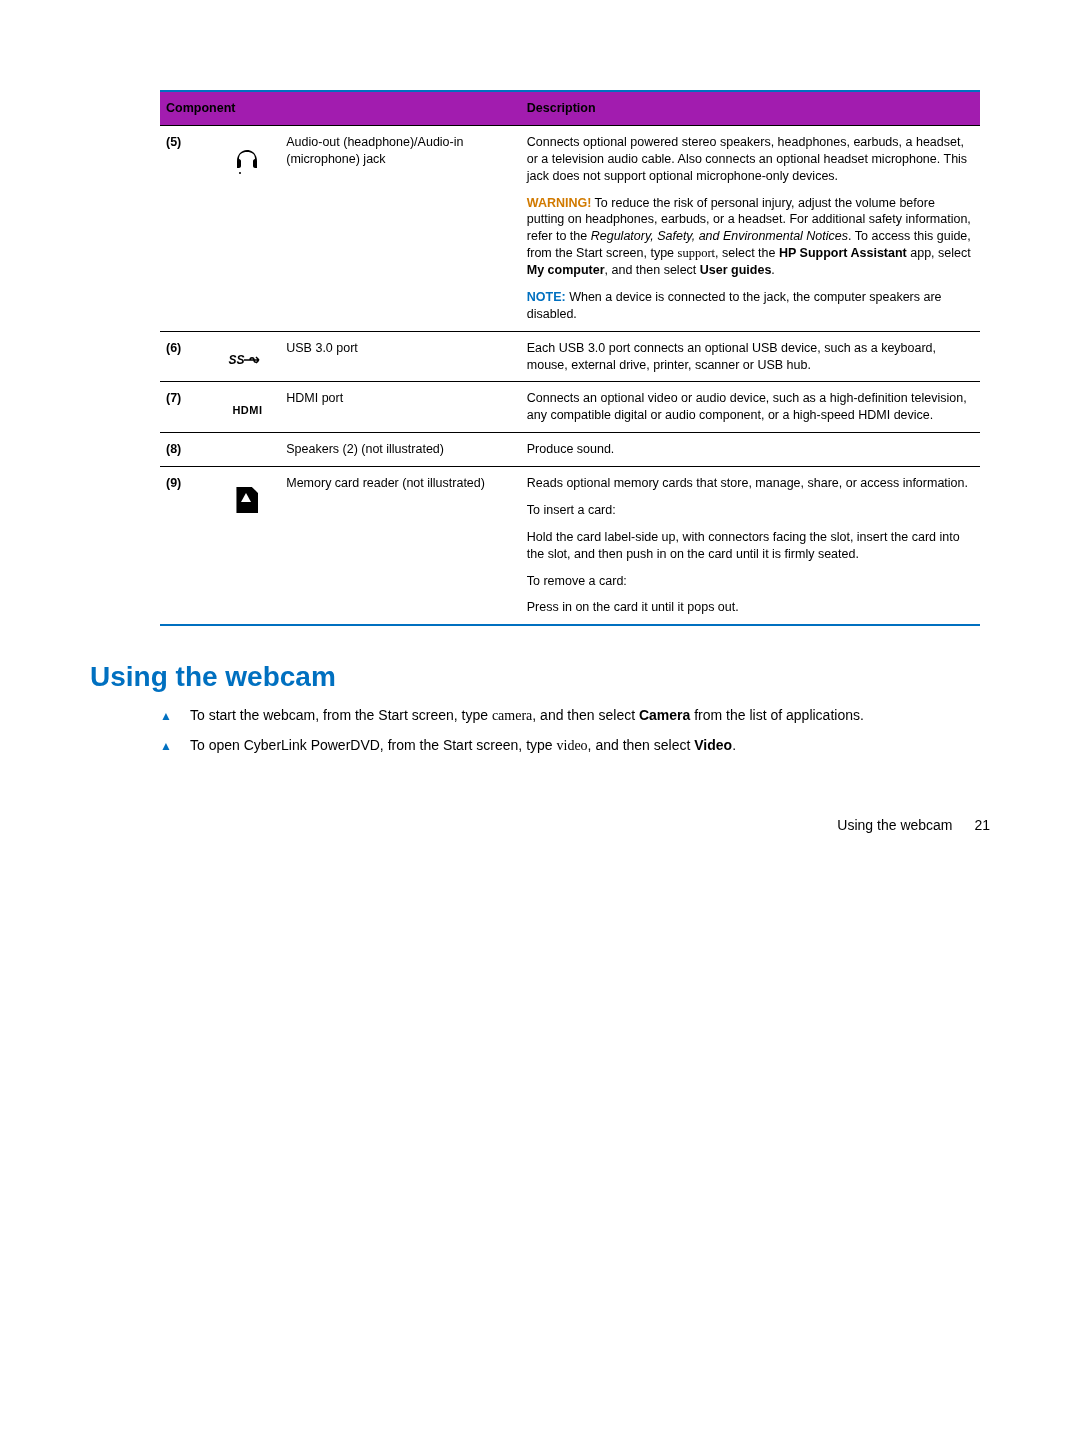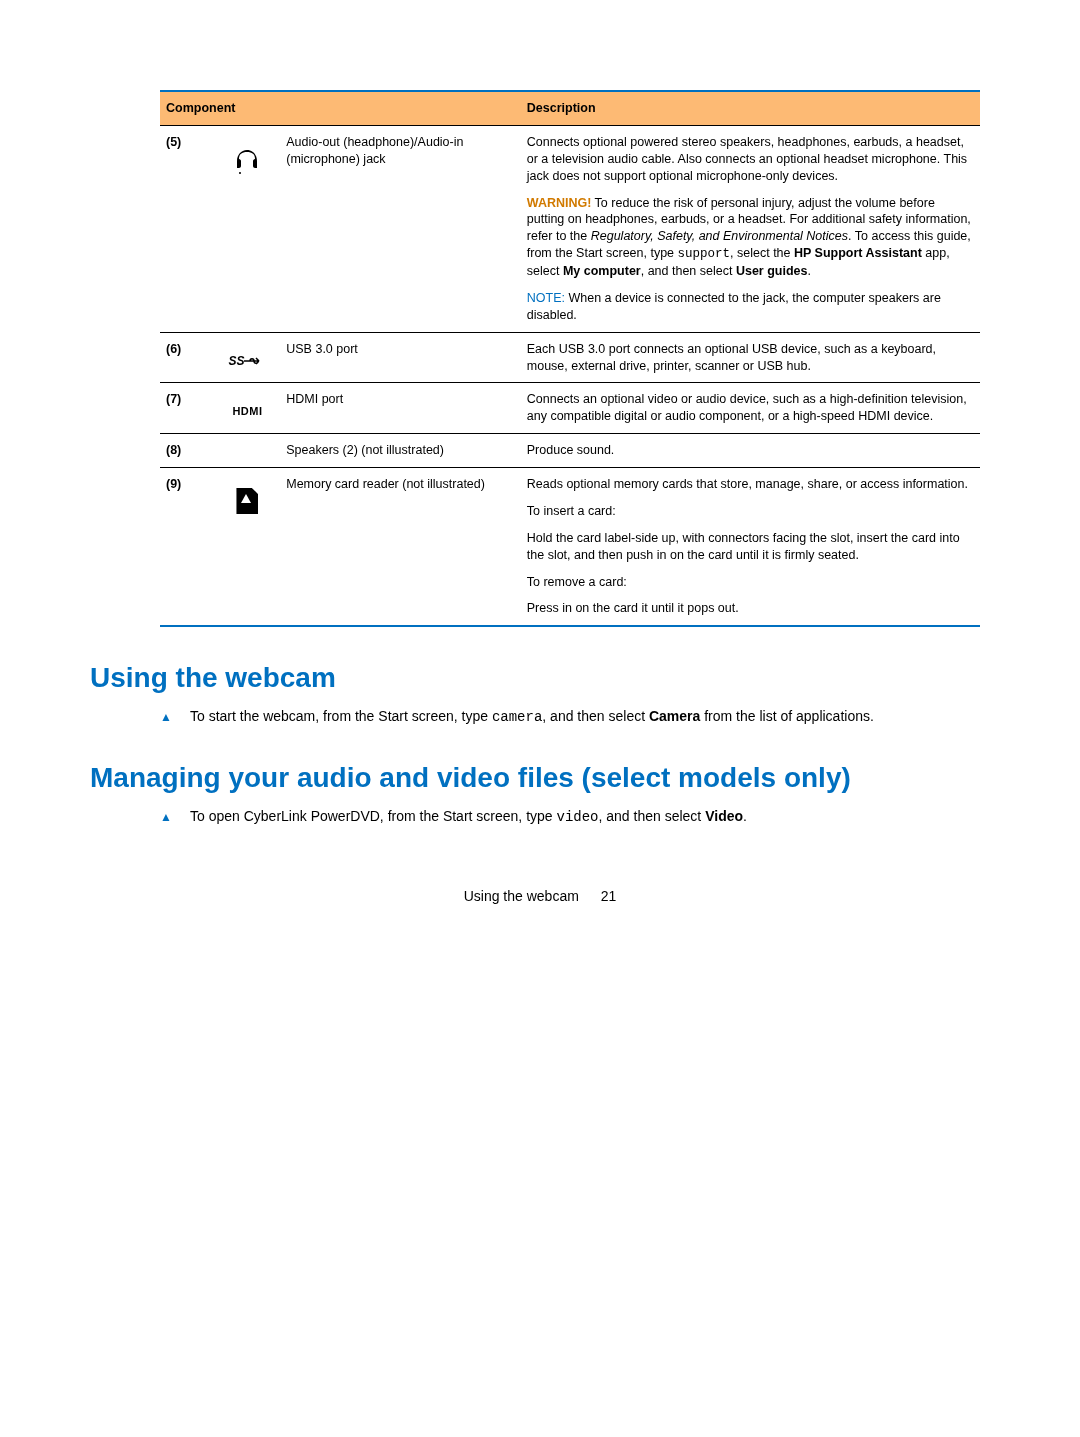--- a/index.html
+++ b/index.html
@@ -23,39 +23,39 @@
       margin-left: 70px;
       border-collapse: collapse;
       font-size: 12.5px;
     }
     thead th {
       text-align: left;
       font-weight: bold;
       border-top: 2px solid #0070c0;
       border-bottom: 1px solid #000;
       padding: 8px 6px;
-      background: #fdba74;
+      background: #a21caf;
     }
     tbody td {
       border-bottom: 1px solid #000;
       padding: 8px 6px;
       vertical-align: top;
     }
     tbody tr:last-child td { border-bottom: 2px solid #0070c0; }
     .num-col { width: 50px; font-weight: bold; }
     .icon-col { width: 60px; text-align: center; padding-top: 20px; }
     .comp-col { width: 220px; }
     .desc-col { width: 420px; }
     .desc-block { margin-bottom: 10px; }
     .desc-block:last-child { margin-bottom: 0; }
     .warn-label { color: #d17a00; font-weight: bold; }
-    .note-label { color: #0070c0; font-weight: normal; }
+    .note-label { color: #0070c0; font-weight: bold; }
     .italic { font-style: italic; }
     .bold { font-weight: bold; }
-    .mono { font-family: Liberation Mono, monospace; }
+    .mono { font-family: Liberation Serif, serif; }
     h2.section {
       color: #0070c0;
       font-size: 28px;
       font-weight: bold;
       margin: 32px 0 10px 0;
     }
     .body-text {
       margin-left: 70px;
       width: 820px;
       font-size: 14px;
@@ -75,21 +75,21 @@
       font-size: 12px;
       width: 30px;
       padding-top: 2px;
     }
     .bullet .txt { flex: 1; }
     .footer {
       position: relative;
       margin-top: 60px;
       width: 100%;
       font-size: 14px;
-      text-align: center;
+      text-align: right;
     }
     .footer .pnum { margin-left: 18px; }
     .sdcard {
       display:inline-block;width:22px;height:26px;background:#000;
       clip-path: polygon(0 0, 70% 0, 100% 25%, 100% 100%, 0 100%);
       position:relative;
     }
     .sdcard::after{
       content:"";position:absolute;top:6px;left:5px;width:0;height:0;
       border-left:5px solid transparent;border-right:5px solid transparent;border-bottom:9px solid #fff;
@@ -169,21 +169,20 @@
 </table>
 
 <h2 class="section">Using the webcam</h2>
 <div class="bullet">
   <div class="tri">▲</div>
   <div class="txt">
     <span>To start the webcam, from the Start screen, type </span><span class="mono">camera</span><span>, and then select </span><span class="bold">Camera</span><span> from the list of applications.</span>
   </div>
 </div>
 
-<h2 class="section">Managing your audio and video files (select models only)</h2>
 <div class="bullet">
   <div class="tri">▲</div>
   <div class="txt">
     <span>To open CyberLink PowerDVD, from the Start screen, type </span><span class="mono">video</span><span>, and then select </span><span class="bold">Video</span><span>.</span>
   </div>
 </div>
 
 <div class="footer">
   <span>Using the webcam</span>
   <span class="pnum">21</span>

